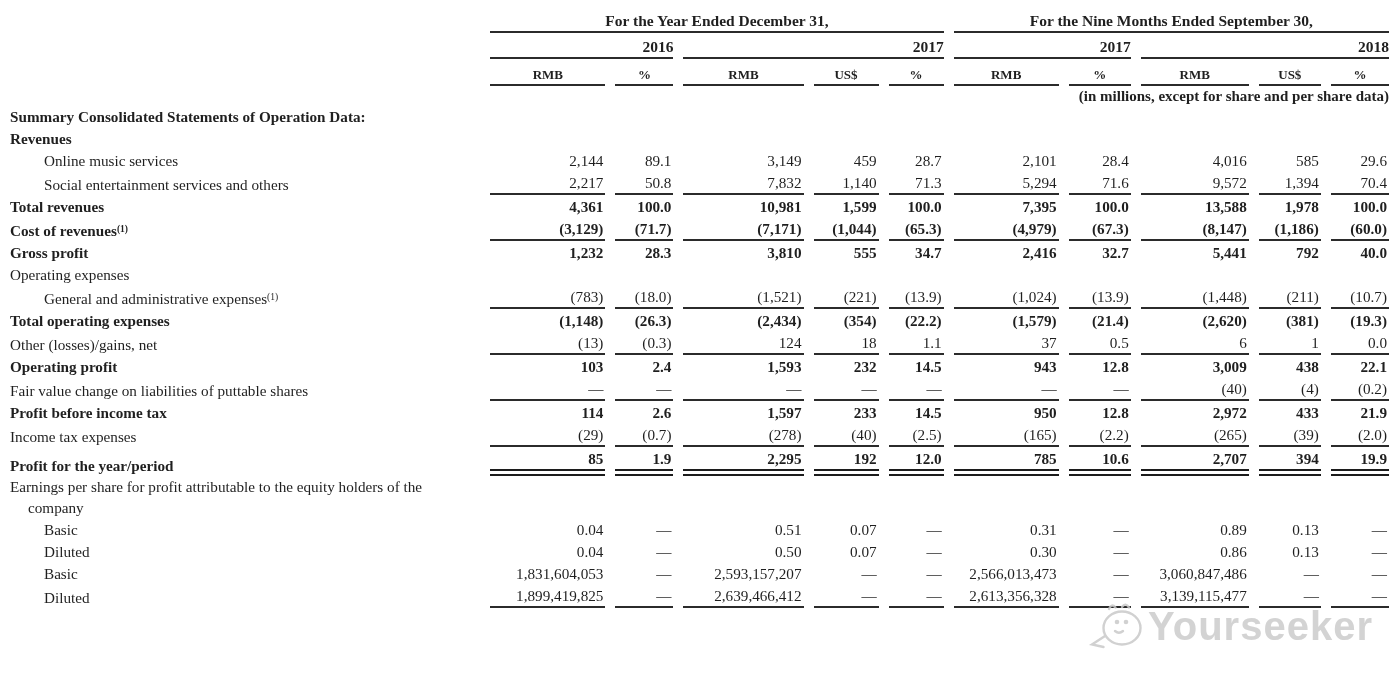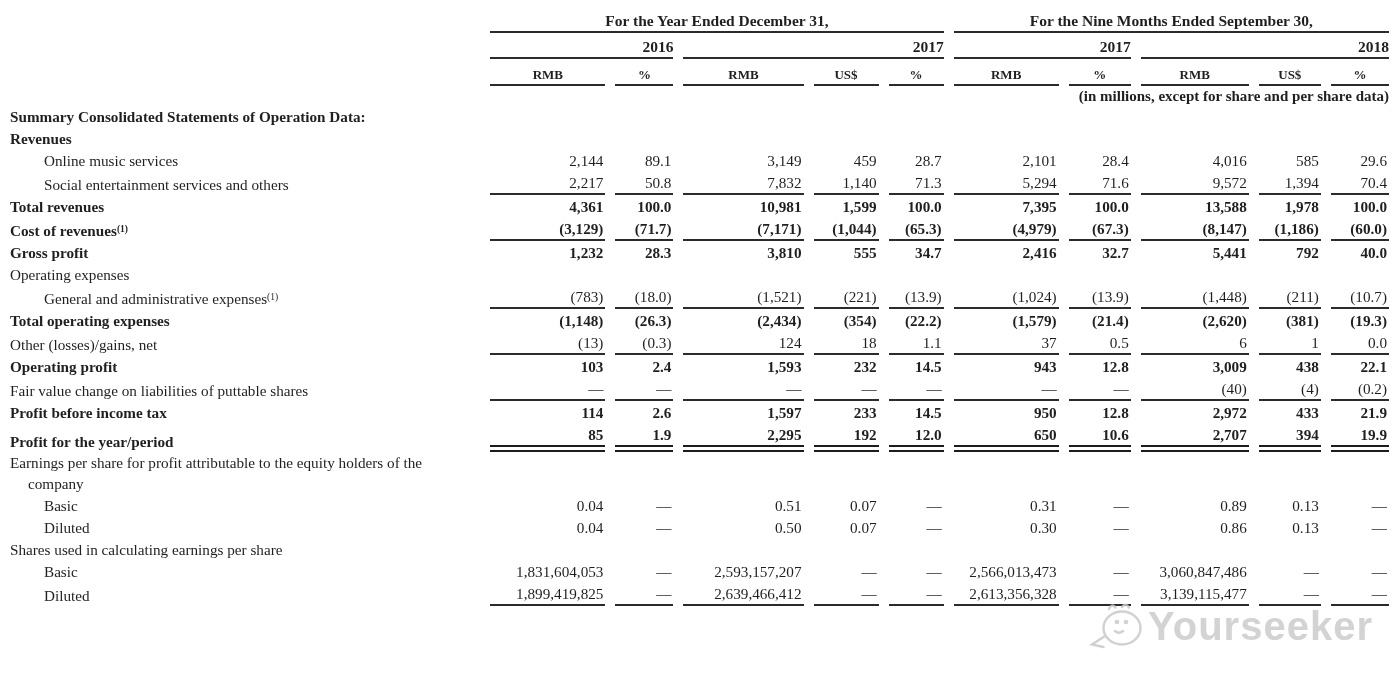--- a/index.html
+++ b/index.html
@@ -289,28 +289,41 @@
           <td class="num b">2.6</td>
           <td class="num b">1,597</td>
           <td class="num b">233</td>
           <td class="num b">14.5</td>
           <td class="num b">950</td>
           <td class="num b">12.8</td>
           <td class="num b">2,972</td>
           <td class="num b">433</td>
           <td class="num b">21.9</td>
         </tr>
+        <tr class="u1">
+          <td class="lbl">Income tax expenses</td>
+          <td class="num">(29)</td>
+          <td class="num">(0.7)</td>
+          <td class="num">(278)</td>
+          <td class="num">(40)</td>
+          <td class="num">(2.5)</td>
+          <td class="num">(165)</td>
+          <td class="num">(2.2)</td>
+          <td class="num">(265)</td>
+          <td class="num">(39)</td>
+          <td class="num">(2.0)</td>
+        </tr>
         <tr class="u2">
           <td class="lbl b">Profit for the year/period</td>
           <td class="num b">85</td>
           <td class="num b">1.9</td>
           <td class="num b">2,295</td>
           <td class="num b">192</td>
           <td class="num b">12.0</td>
-          <td class="num b">650</td>
+          <td class="num b">785</td>
           <td class="num b">10.6</td>
           <td class="num b">2,707</td>
           <td class="num b">394</td>
           <td class="num b">19.9</td>
         </tr>
         <tr>
           <td class="lbl hang">Earnings per share for profit attributable to the equity holders of the company</td>
           <td class="num"></td>
           <td class="num"></td>
           <td class="num"></td>
@@ -340,33 +353,20 @@
           <td class="num">0.04</td>
           <td class="num">—</td>
           <td class="num">0.50</td>
           <td class="num">0.07</td>
           <td class="num">—</td>
           <td class="num">0.30</td>
           <td class="num">—</td>
           <td class="num">0.86</td>
           <td class="num">0.13</td>
           <td class="num">—</td>
-        </tr>
-        <tr>
-          <td class="lbl">Shares used in calculating earnings per share</td>
-          <td class="num"></td>
-          <td class="num"></td>
-          <td class="num"></td>
-          <td class="num"></td>
-          <td class="num"></td>
-          <td class="num"></td>
-          <td class="num"></td>
-          <td class="num"></td>
-          <td class="num"></td>
-          <td class="num"></td>
         </tr>
         <tr>
           <td class="lbl ind1">Basic</td>
           <td class="num">1,831,604,053</td>
           <td class="num">—</td>
           <td class="num">2,593,157,207</td>
           <td class="num">—</td>
           <td class="num">—</td>
           <td class="num">2,566,013,473</td>
           <td class="num">—</td>

